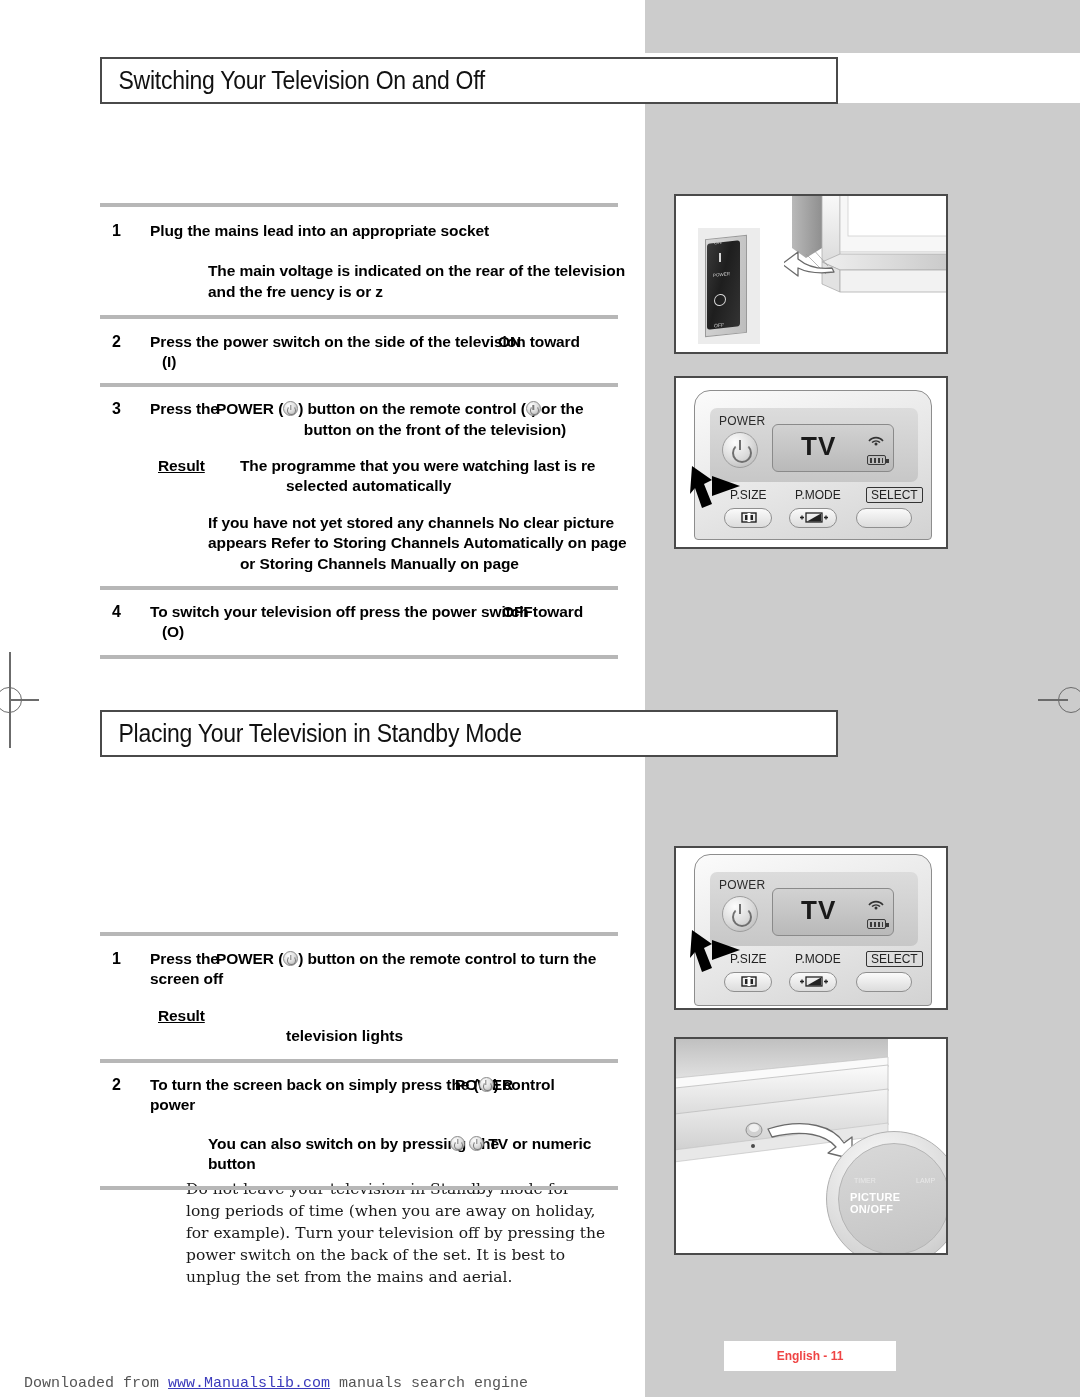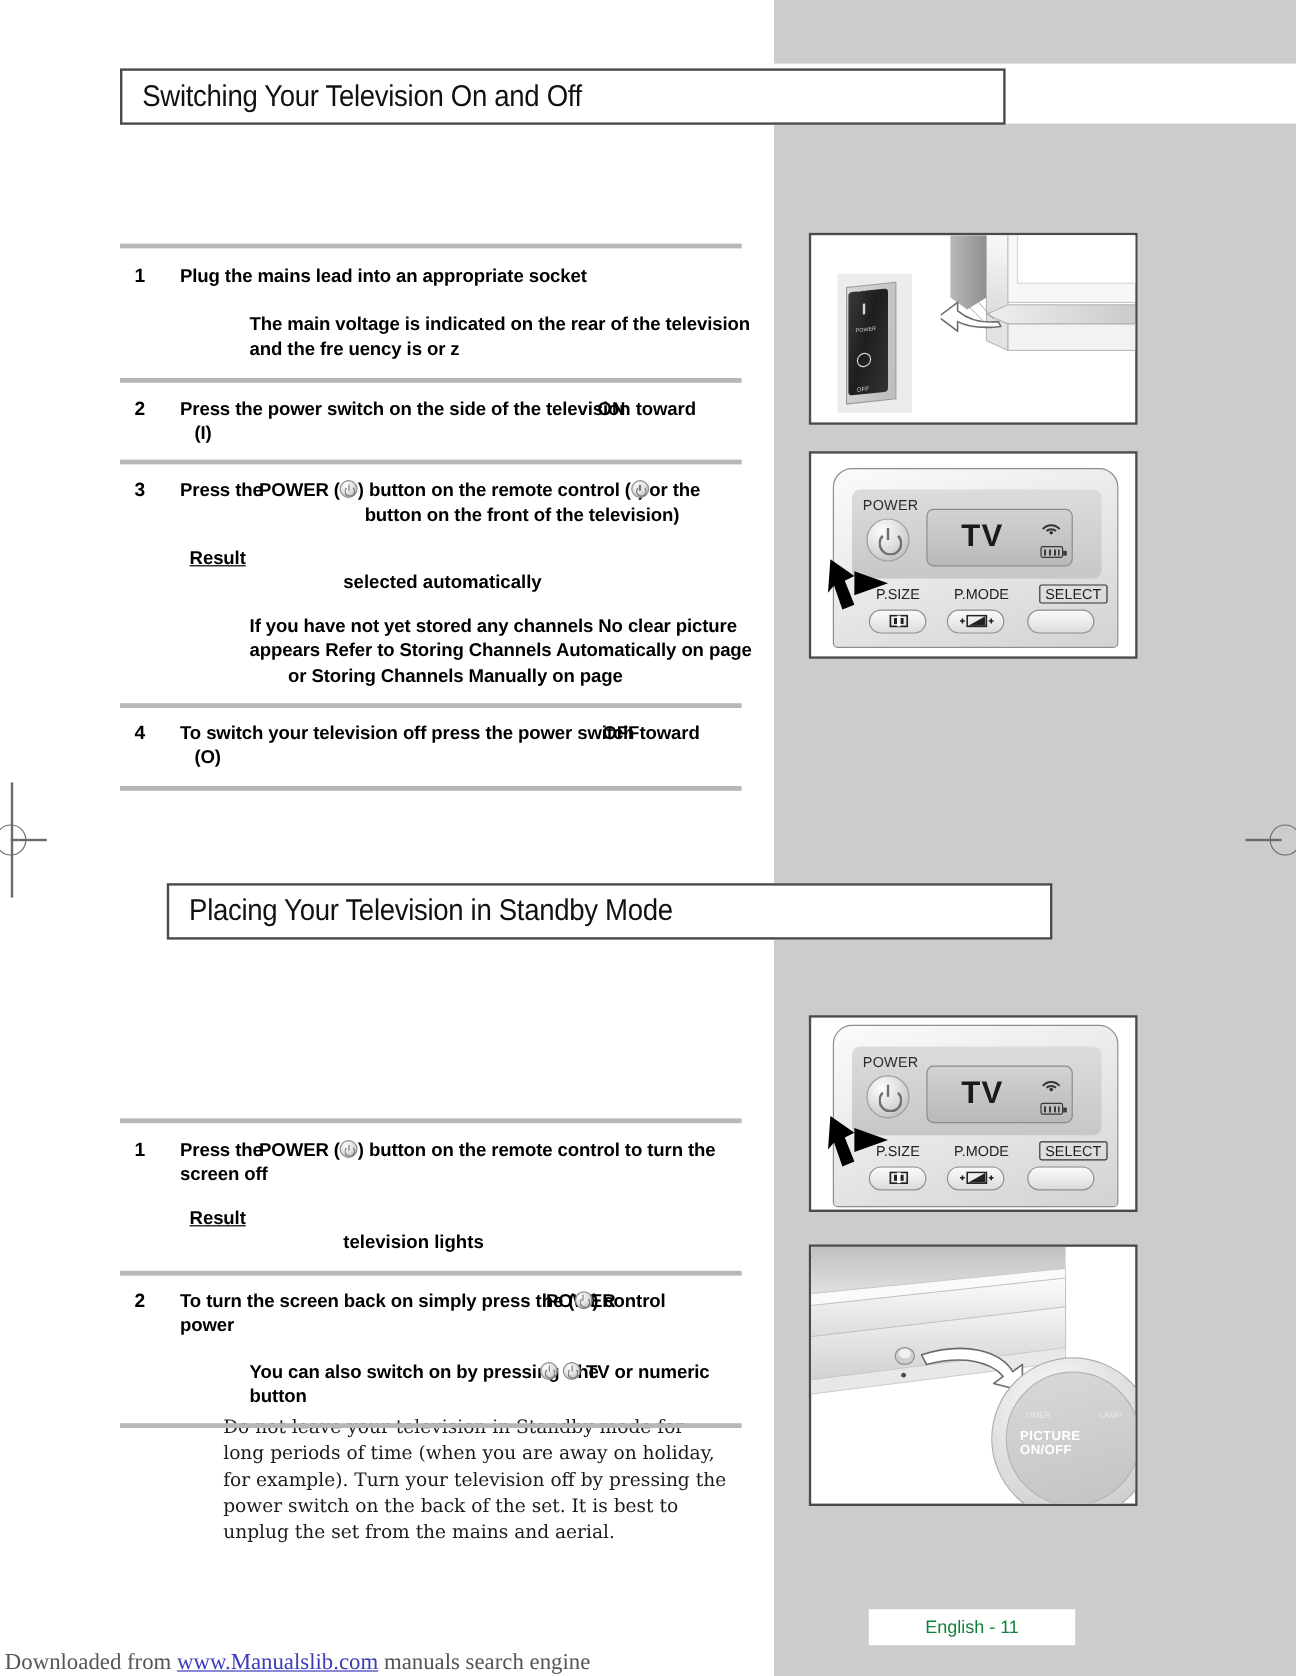--- a/index.html
+++ b/index.html
@@ -295,27 +295,27 @@
     display:flex; align-items:center; justify-content:center;
     font-size: 7px; color:#f2f2f2; font-weight:normal;
   }
 
   
   .page-badge {
     position:absolute; left: 724px; top: 1341px;
     width: 172px; height: 30px;
     background:#fff;
     display:flex; align-items:center; justify-content:center;
-    font-size: 15px; font-weight: normal; color:#15803d;
+    font-size: 12px; font-weight: bold; color:#ef4444;
     z-index: 6;
   }
   .manualslib {
-    position:absolute; left: 4px; top: 1375px;
-    font-family: Liberation Serif, serif;
-    font-size: 19px; color: #555;
+    position:absolute; left: 24px; top: 1375px;
+    font-family: Liberation Mono, monospace;
+    font-size: 15px; color: #555;
   }
   .manualslib a, .manualslib .lnk {
     color:#3b3bbb; text-decoration: underline;
   }
 </style>
 </head>
 <body>
 
 <div id="page">
 
@@ -355,39 +355,40 @@
     <div class="rule" style="margin-top:11px;"></div>
 
     <div class="step" style="margin-top:12px;">
       <span class="num">3</span>
       <span class="txt"><span>Press the</span><span style="margin-left:-3px;">POWER (</span><span class="pwr-glyph"></span><span>) button on the remote control (</span><span class="pwr-glyph"></span><span style="margin-left:-9px;">) or the</span></span>
     </div>
     <div class="sub" style="padding-left:50px;text-align:center;">button on the front of the television)</div>
 
     <div class="result-row" style="margin-top:16px;">
       <span class="lbl">Result</span>
+      <span class="val">The programme that you were watching last is re</span>
     </div>
     <div class="result-cont">selected automatically</div>
 
     <div class="sub indent2" style="margin-top:17px;">If you have not yet stored any channels  No clear picture</div>
     <div class="sub indent2">appears  Refer to Storing Channels Automatically on page</div>
     <div class="sub indent3">or Storing Channels Manually on page</div>
 
     <div class="rule" style="margin-top:12px;"></div>
 
     <div class="step" style="margin-top:12px;">
       <span class="num">4</span>
       <span class="txt"><span class="overlap"><span class="under">To switch your television off  press the power switch</span><span class="over" style="left:352px;">OFF</span></span><span> toward</span></span>
     </div>
     <div class="sub" style="padding-left:62px;">(O)</div>
 
     <div class="rule" style="margin-top:13px;"></div>
   </div>
 
-  <div class="heading-box" style="top:736px;margin-left:39px;">
+  <div class="heading-box" style="top:710px;">
     <span class="title">Placing Your Television in Standby Mode</span>
   </div>
 
   <div class="body-col" style="top:932px;">
 
     <div class="rule"></div>
 
     <div class="step" style="margin-top:13px;">
       <span class="num">1</span>
       <span class="txt"><span>Press the</span><span style="margin-left:-3px;">POWER (</span><span class="pwr-glyph"></span><span>) button on the remote control to turn the</span></span>

